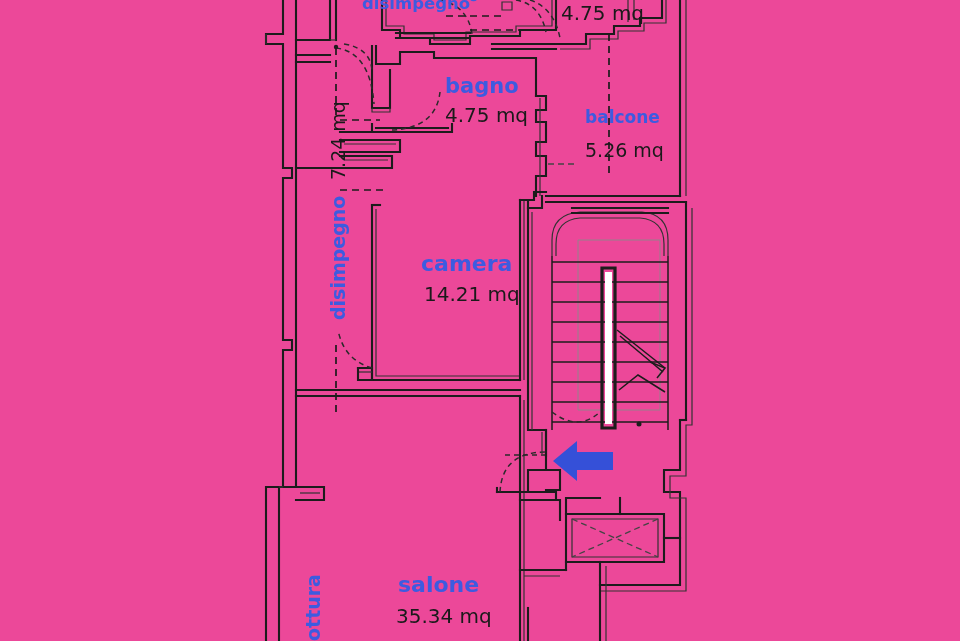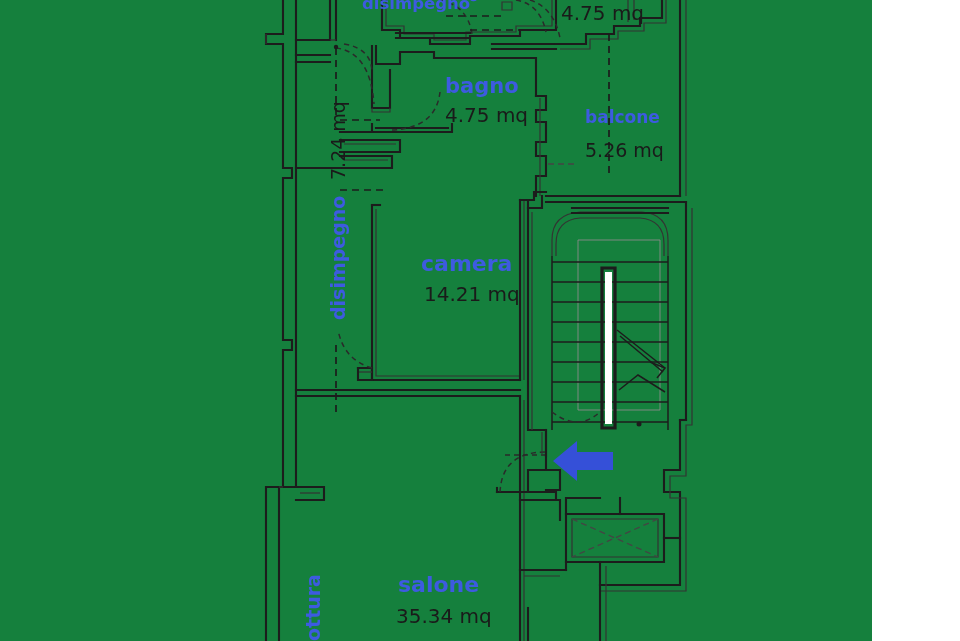--- a/index.html
+++ b/index.html
@@ -2,23 +2,23 @@
 <html><head>
 <meta charset="utf-8">
 <style>
   html, body {
     margin: 0;
     padding: 0;
     background: #ffffff;
   }
   #plan-root {
     position: relative;
-    width: 872px;
+    width: 960px;
     height: 641px;
-    background: #15803d;
+    background: #ec4899;
     overflow: hidden;
     font-family: "DejaVu Sans", "Liberation Sans", sans-serif;
   }
   #floorplan-svg {
     position: absolute;
     left: 0;
     top: 0;
     width: 960px;
     height: 641px;
   }

